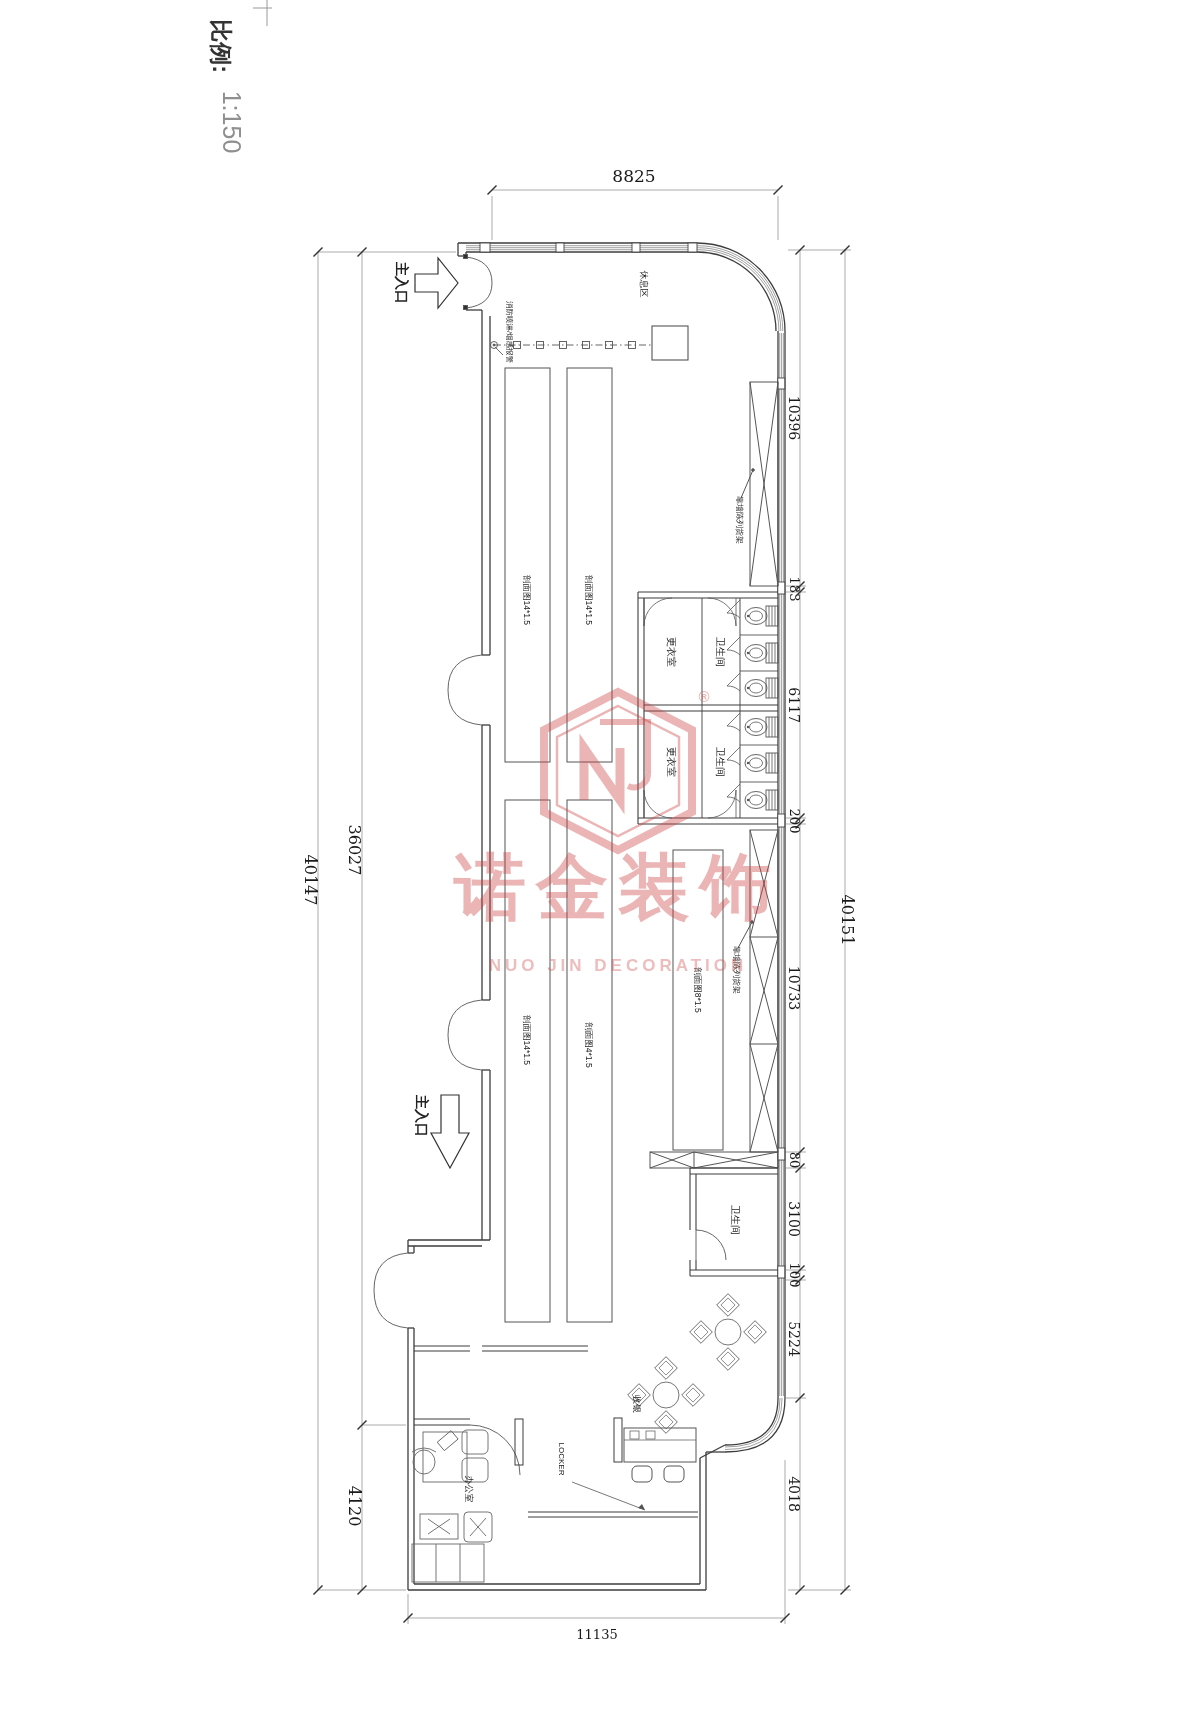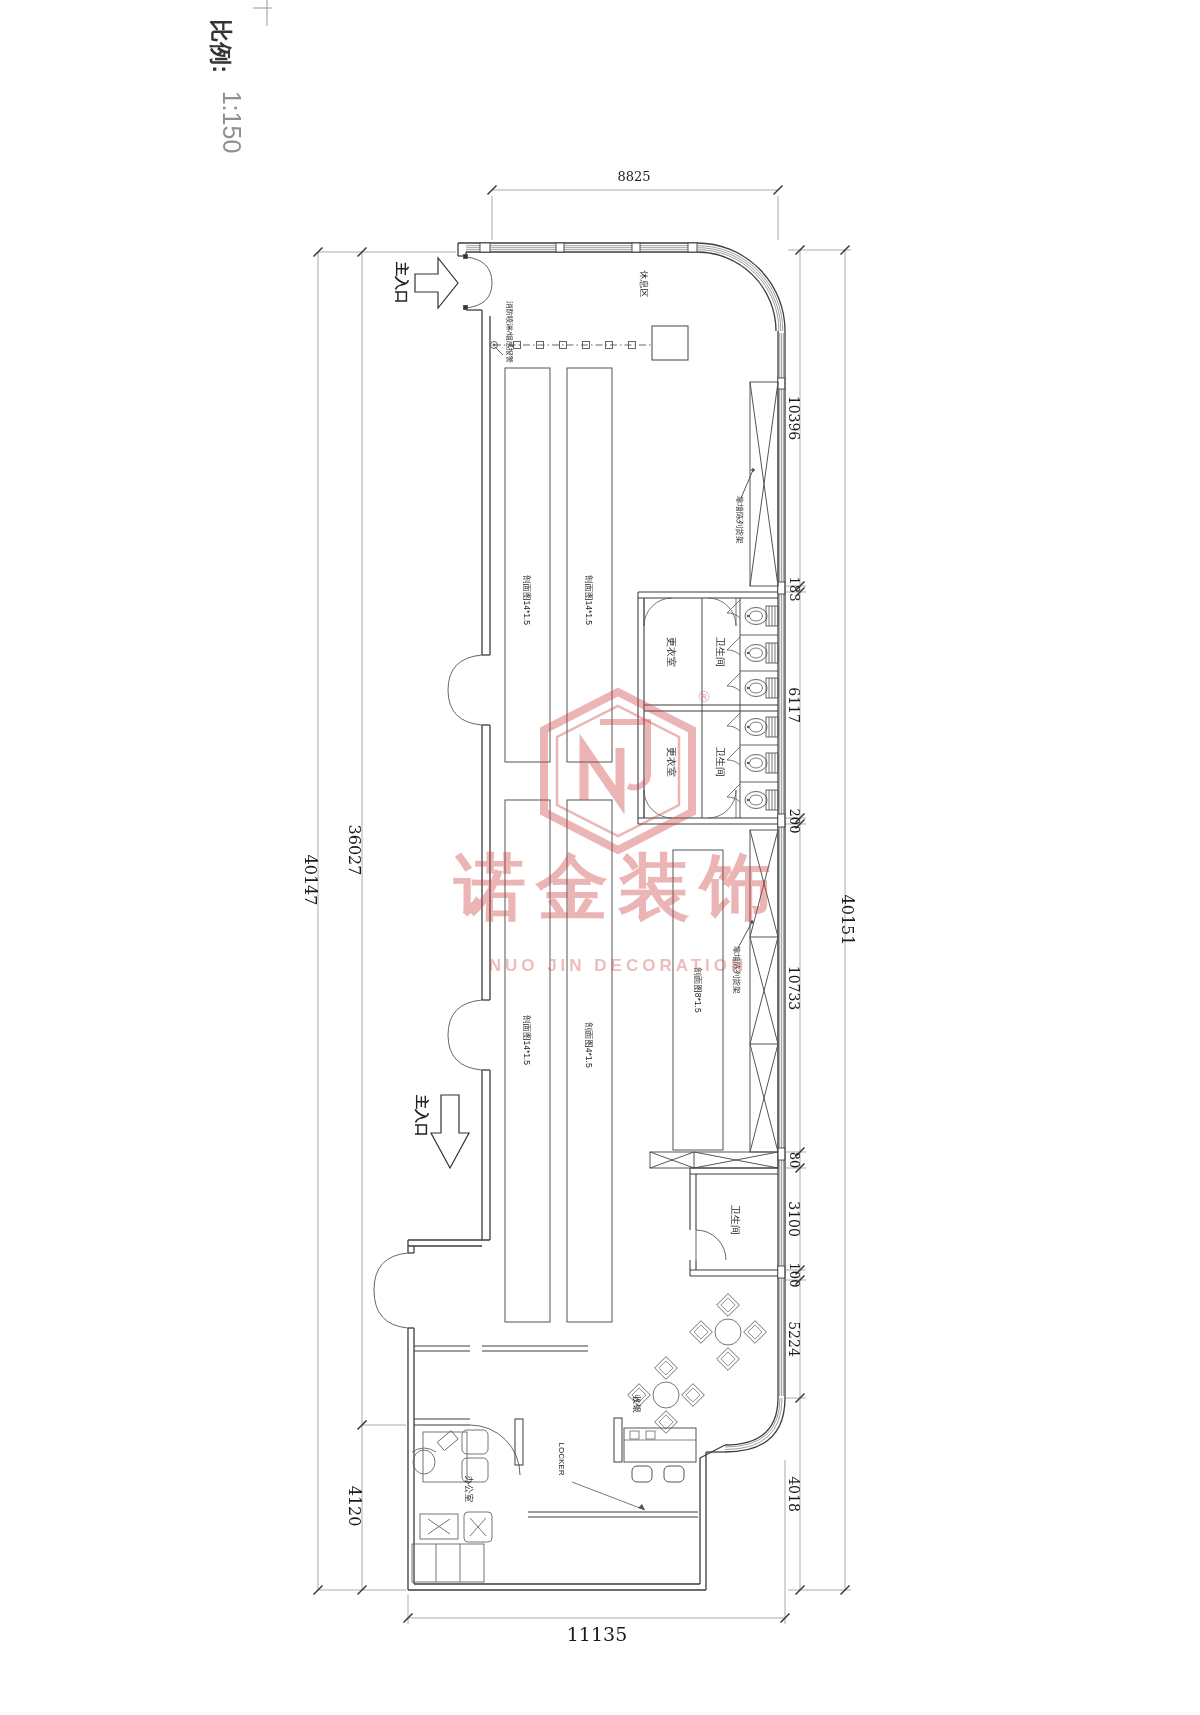--- a/index.html
+++ b/index.html
@@ -377,22 +377,22 @@
     <polygon points="618,706 679,737 679,805 618,836 557,805 557,737" stroke-width="2.5"></polygon>
     <path d="M584,800 L584,748 L620,800 L620,748" stroke-width="9"></path>
     <path d="M600,722 L648,722 L648,772" stroke-width="6"></path>
     <path d="M648,772 A14,14 0 0 1 628,786" stroke-width="6"></path>
   </g>
 </svg>
 
 <div class="lbl rot" style="left:220px;top:46px;font-size:23px;color:#333;font-weight:bold;">比例:</div>
 <div class="lbl rot gray" style="left:231px;top:122px;font-size:25px;">1:150</div>
 
-<div class="lbl dim" style="left:634px;top:176px;font-size:13px;">8825</div>
-<div class="lbl dim" style="left:597px;top:1634px;font-size:19px;">11135</div>
+<div class="lbl dim" style="left:634px;top:176px;font-size:17px;">8825</div>
+<div class="lbl dim" style="left:597px;top:1634px;font-size:13px;">11135</div>
 <div class="lbl dim rot" style="left:310px;top:880px;font-size:16px;">40147</div>
 <div class="lbl dim rot" style="left:354px;top:850px;font-size:16px;">36027</div>
 <div class="lbl dim rot" style="left:354px;top:1506px;font-size:16px;">4120</div>
 <div class="lbl dim rot" style="left:847px;top:920px;font-size:16px;">40151</div>
 
 <div class="lbl dim rot" style="left:794px;top:418px;font-size:14px;">10396</div>
 <div class="lbl dim rot" style="left:794px;top:589px;font-size:13px;">183</div>
 <div class="lbl dim rot" style="left:794px;top:705px;font-size:14px;">6117</div>
 <div class="lbl dim rot" style="left:794px;top:821px;font-size:13px;">200</div>
 <div class="lbl dim rot" style="left:794px;top:988px;font-size:14px;">10733</div>

